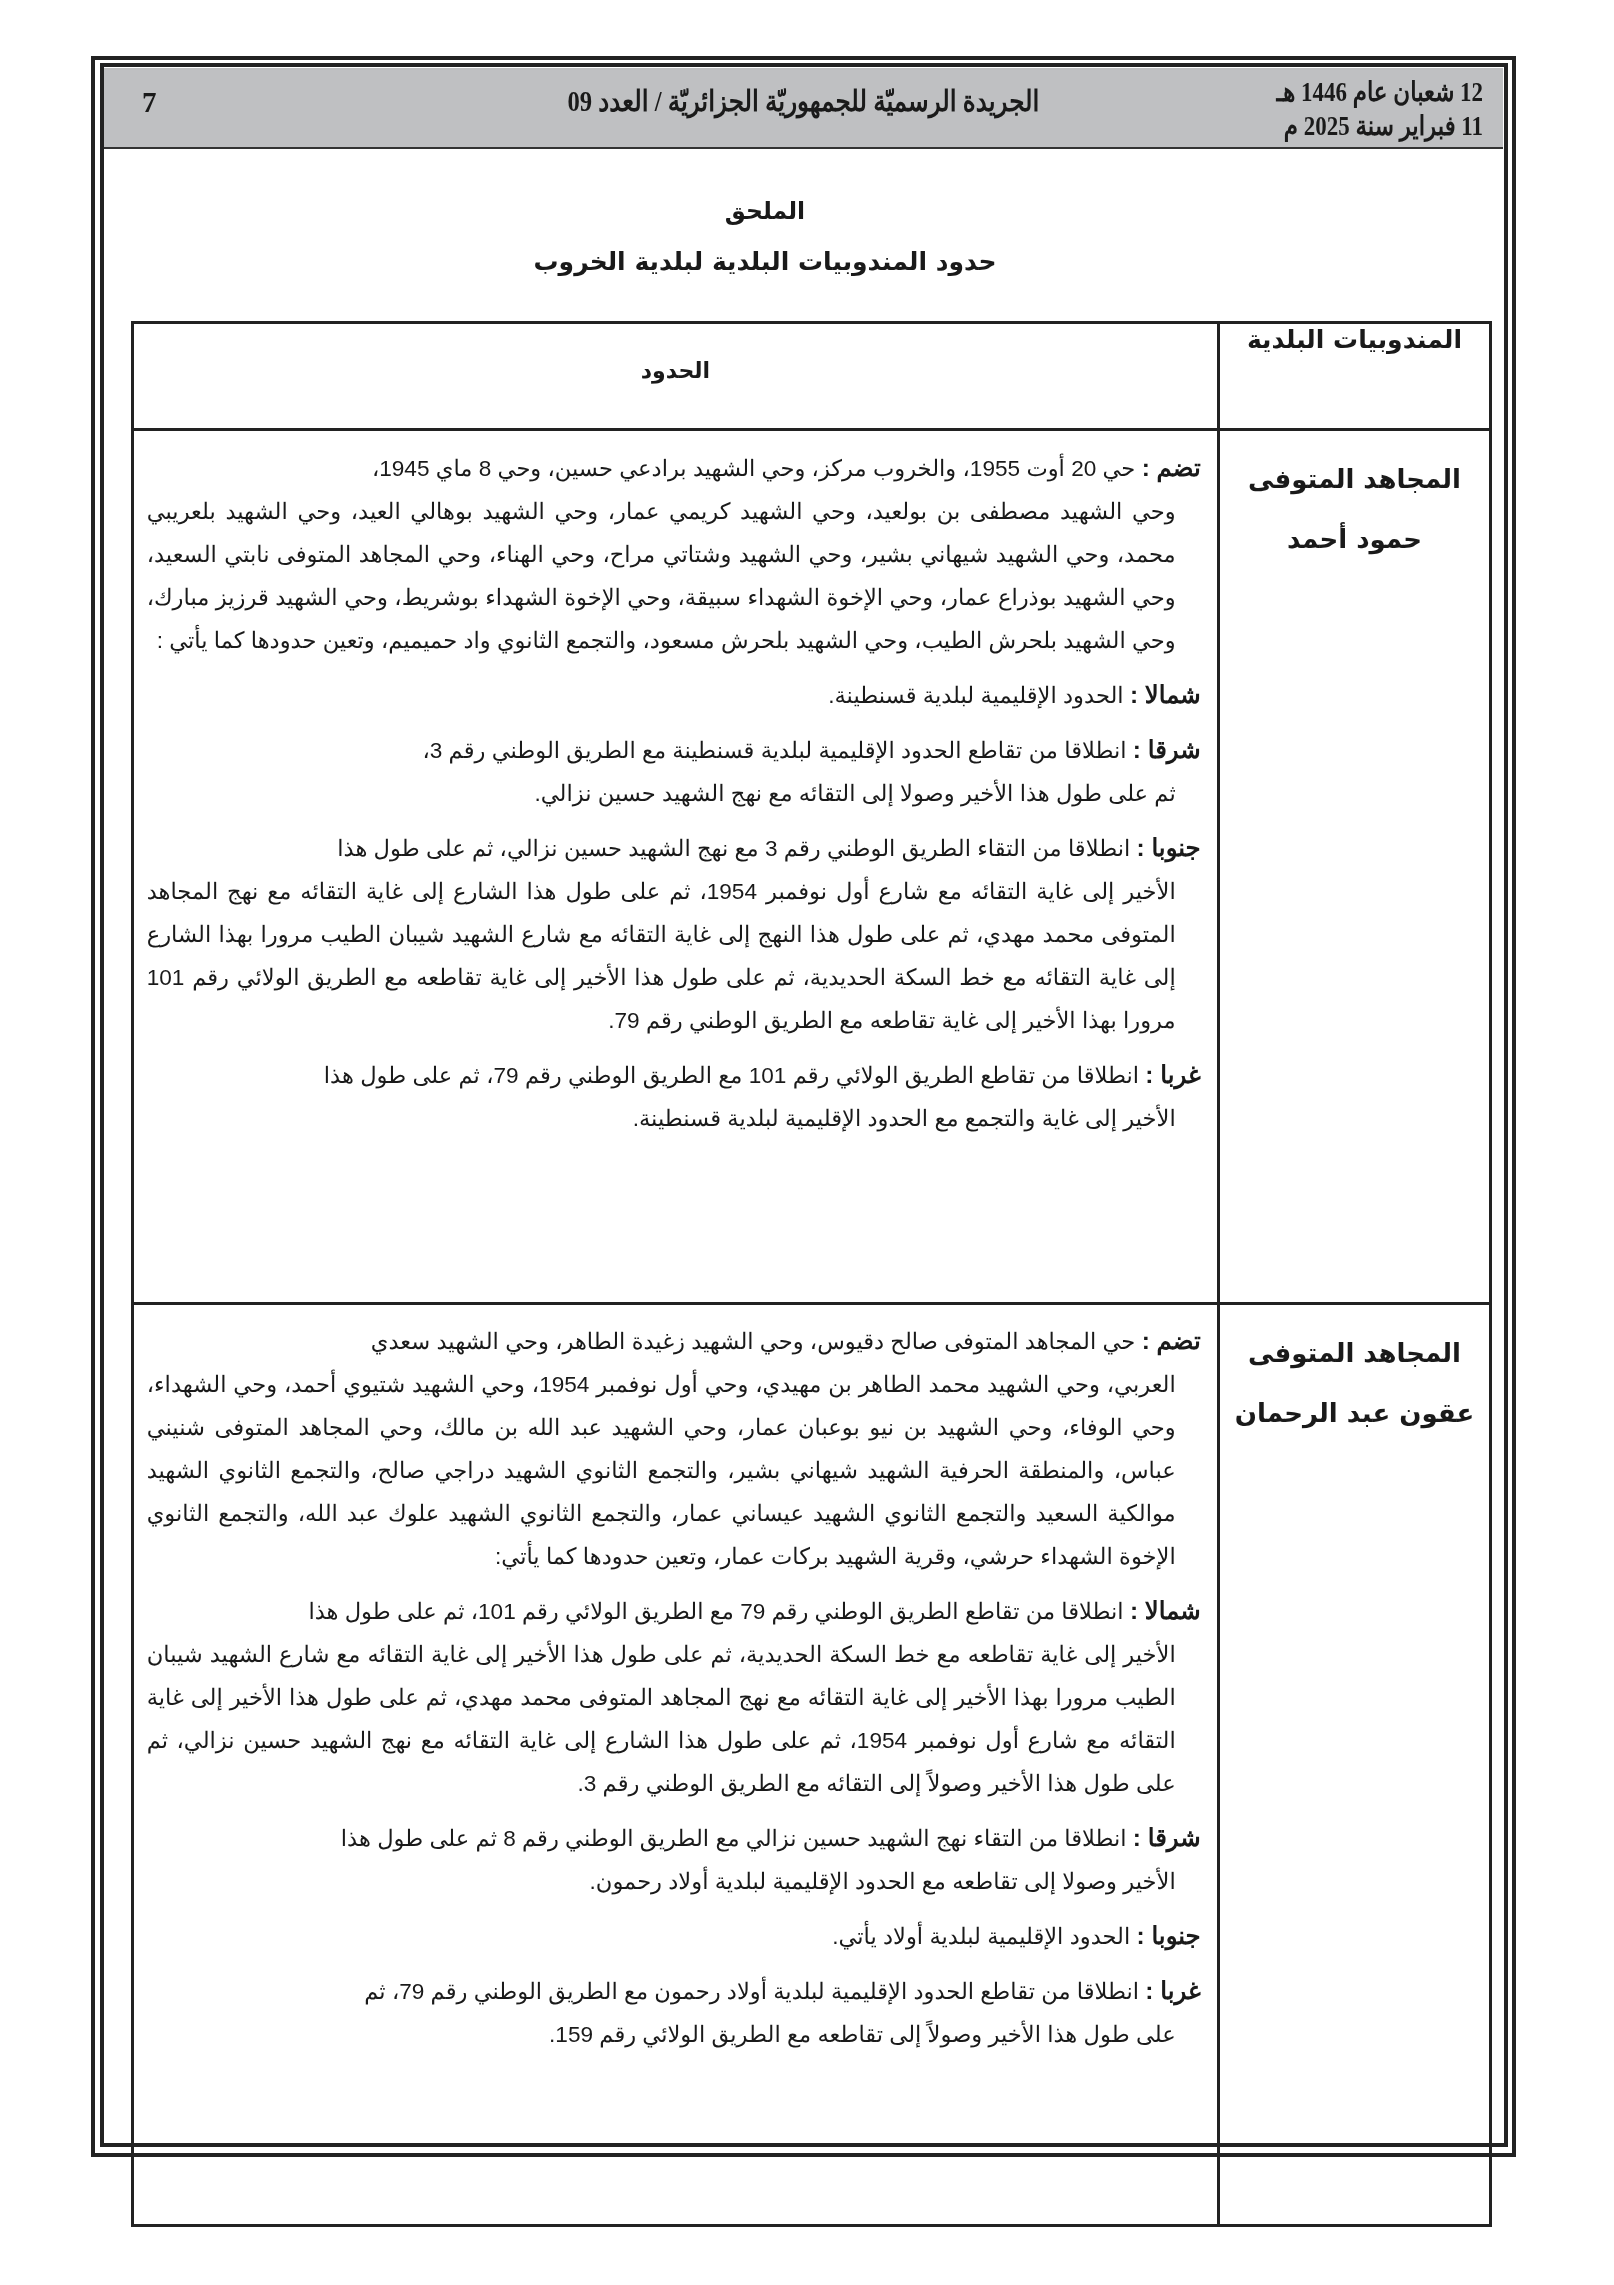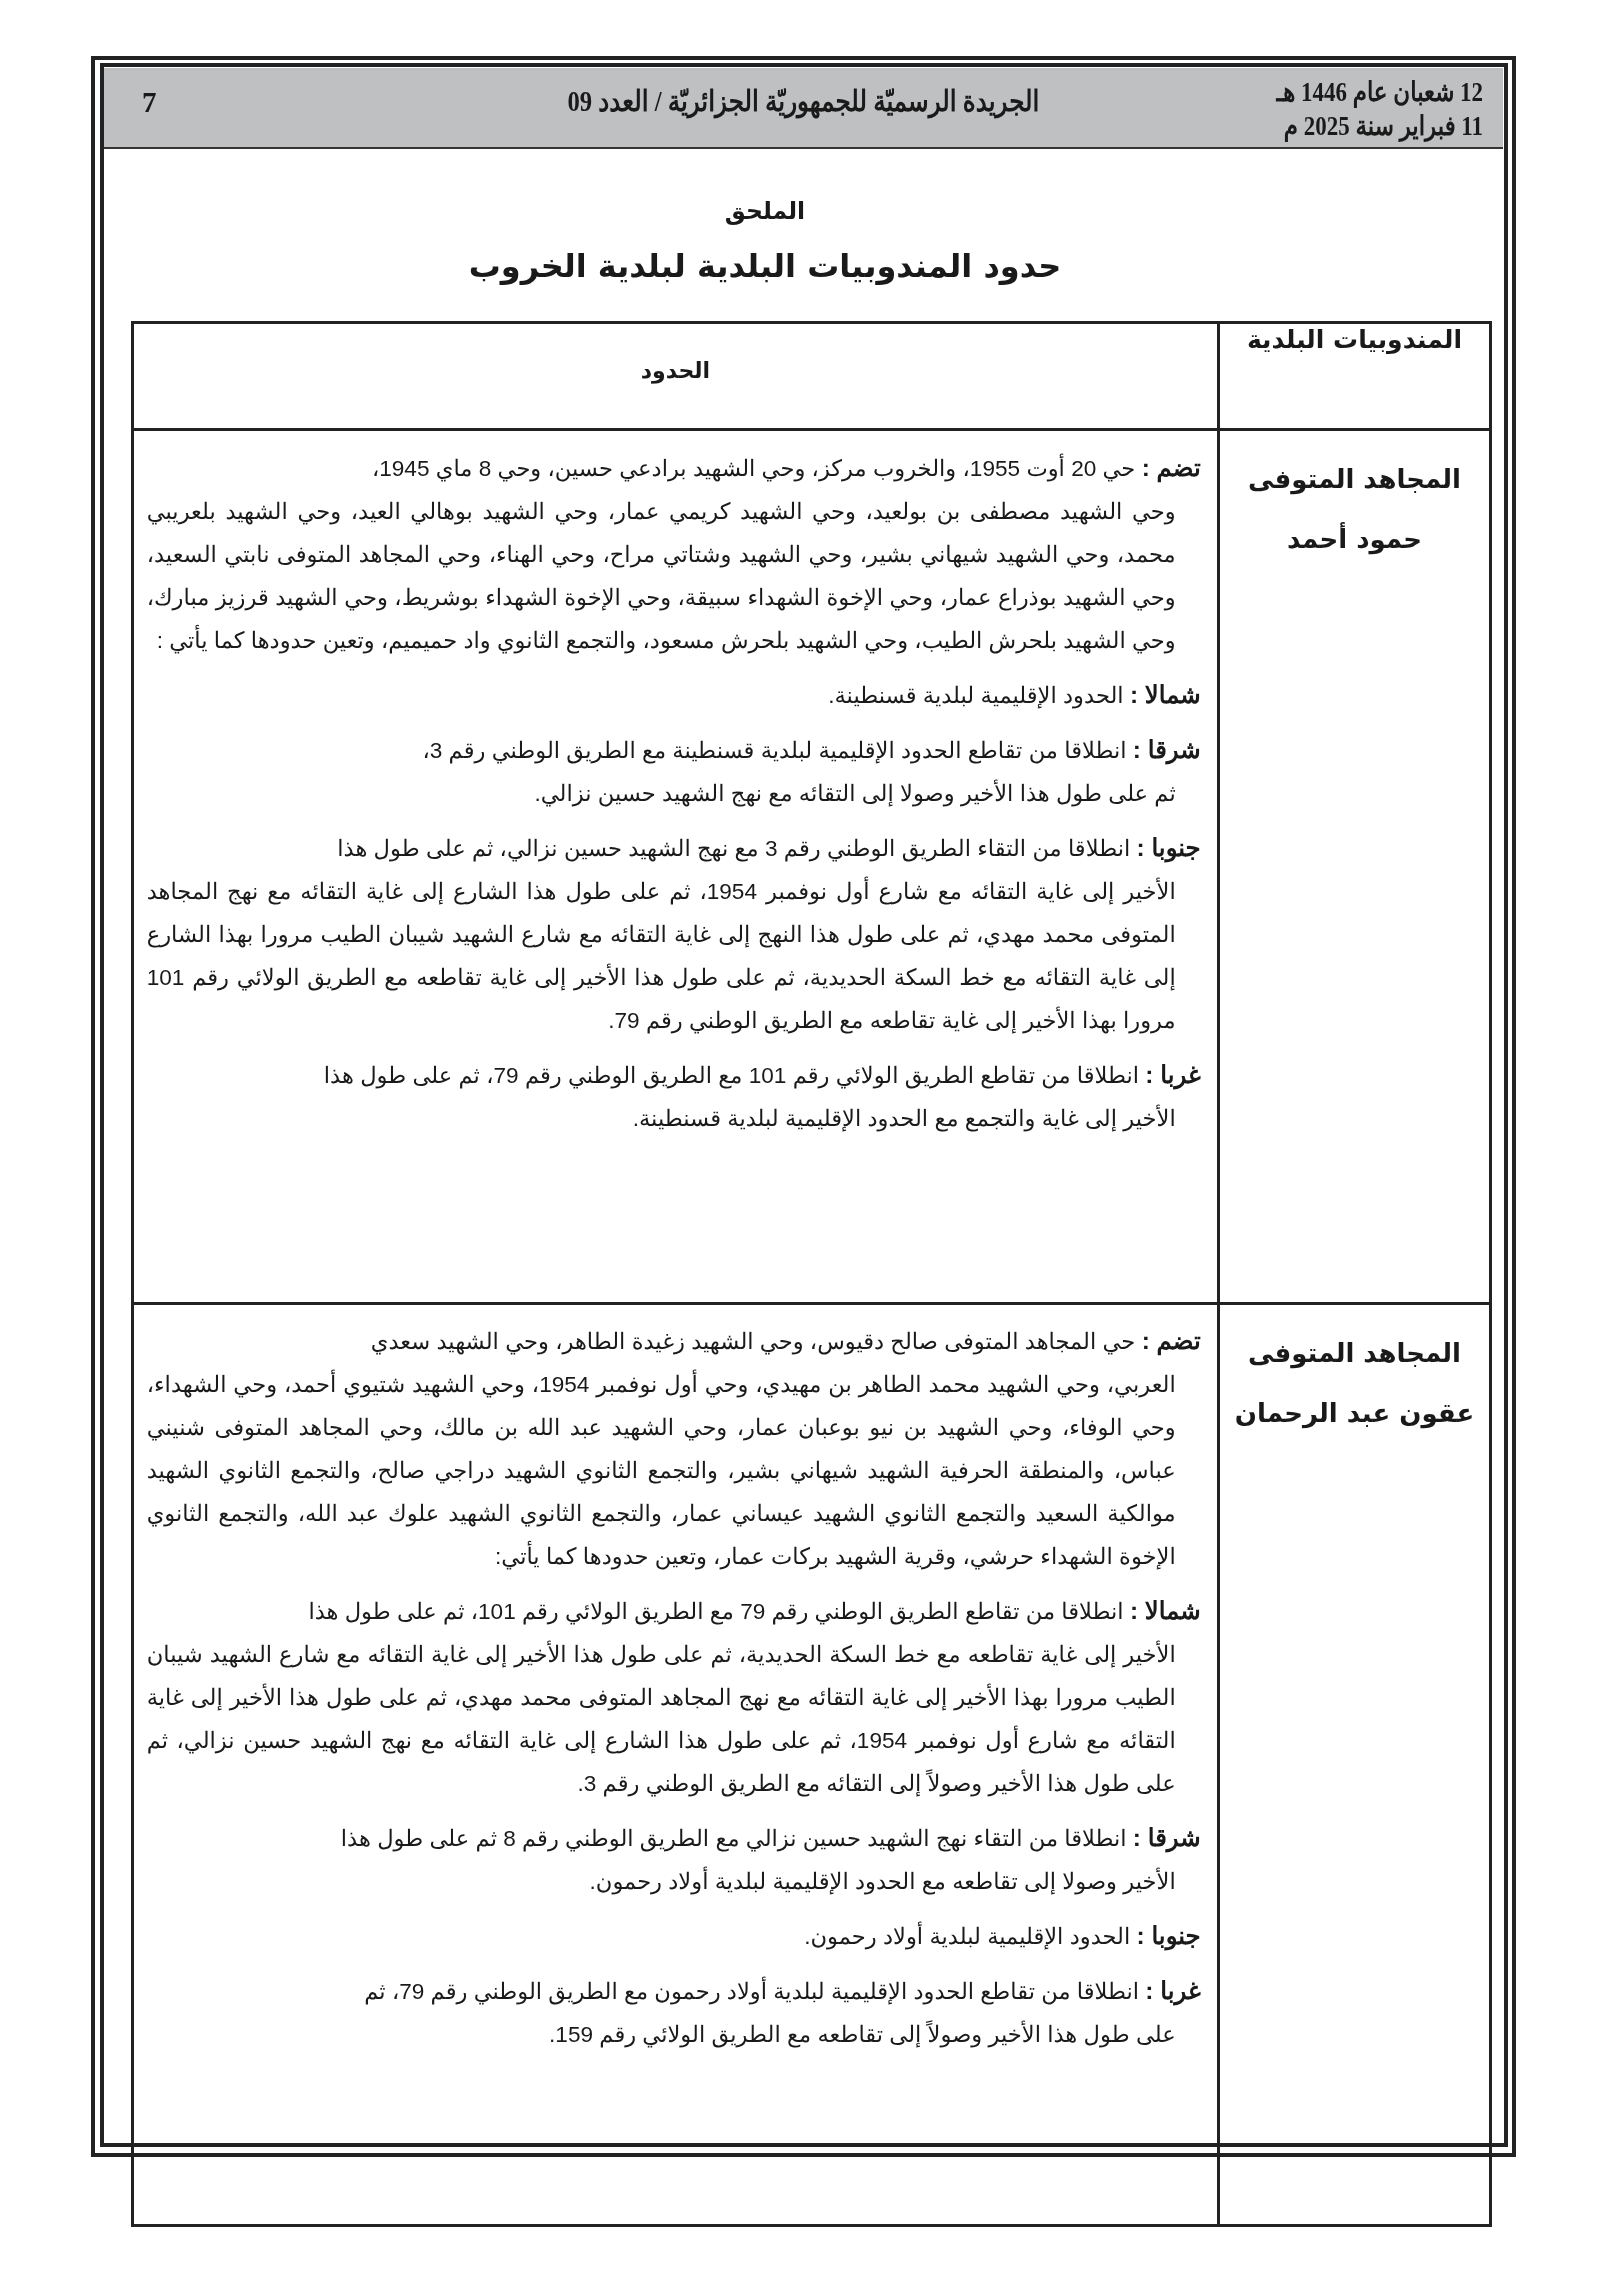--- a/index.html
+++ b/index.html
@@ -5,21 +5,21 @@
   html, body { margin: 0; padding: 0; background: #ffffff; }
   body { width: 1615px; height: 2285px; position: relative; font-family: "DejaVu Sans", sans-serif; color: #1a1a1a; }
   .frame-outer { position: absolute; left: 91px; top: 56px; width: 1425px; height: 2101px; border: 4.5px solid #222; box-sizing: border-box; }
   .frame-inner { position: absolute; left: 100px; top: 63px; width: 1408px; height: 2084px; border: 4.5px solid #222; box-sizing: border-box; }
   .header-band { position: absolute; left: 104px; top: 68px; width: 1399px; height: 81px; background: #bfc0c2; border-bottom: 2.7px solid #333; box-sizing: border-box; direction: rtl; }
   .hdr-date { position: absolute; right: 20px; top: 7.2px; font-family: "Liberation Serif", serif; font-weight: bold; font-size: 27px; line-height: 34px; text-align: right; transform: scaleX(0.85); transform-origin: right; }
   .hdr-title { position: absolute; left: 0; right: 0; top: 16.3px; text-align: center; font-family: "Liberation Serif", serif; font-weight: bold; font-size: 29px; transform: scaleX(0.85); }
   .hdr-page { position: absolute; left: 38px; top: 18px; font-family: "Liberation Serif", serif; font-weight: bold; font-size: 29px; direction: ltr; }
   .annex-title { position: absolute; left: 104px; width: 1322px; text-align: center; direction: rtl; font-family: "DejaVu Sans", sans-serif; font-weight: bold; }
   .annex-1 { top: 197px; font-size: 23.5px; }
-  .annex-2 { top: 247px; font-size: 32px; }
+  .annex-2 { top: 247px; font-size: 25px; }
   table.bounds { position: absolute; left: 131px; top: 321px; width: 1361px; border-collapse: collapse; direction: rtl; }
   table.bounds td, table.bounds th { border: 3.6px solid #222; vertical-align: top; }
   th.col-del { width: 267px; height: 69px; font-size: 25px; font-weight: bold; text-align: center; vertical-align: middle; margin-top: 48px; }
   th.col-lim { height: 69px; font-size: 22px; font-weight: bold; text-align: center; vertical-align: top; padding-top: 34px; }
   td.del-name { text-align: center; font-weight: bold; font-size: 26px; line-height: 60px; padding-top: 18px; }
   td.limits { padding: 14.5px 16.3px 18px 12.7px; font-family: "Liberation Sans", sans-serif; font-size: 22.6px; line-height: 43px; text-align: justify; }
   .row1 td { height: 838px; margin-left: 28px; }
   .row2 td { height: 887px; }
   .para { margin: 0 0 11px 0; }
   .lbl { font-weight: bold; font-size: 24.4px; }
@@ -66,19 +66,19 @@
 
   <tr class="row2">
     <td class="del-name">
       <div>المجاهد المتوفى</div>
       <div>عقون عبد الرحمان</div>
     </td>
     <td class="limits">
       <p class="para"><span class="lbl">تضم :</span> <span>حي المجاهد المتوفى صالح دقيوس، وحي الشهيد زغيدة الطاهر، وحي الشهيد سعدي</span> <span class="indent-cont">العربي، وحي الشهيد محمد الطاهر بن مهيدي، وحي أول نوفمبر 1954، وحي الشهيد شتيوي أحمد، وحي الشهداء، وحي الوفاء، وحي الشهيد بن نيو بوعبان عمار، وحي الشهيد عبد الله بن مالك، وحي المجاهد المتوفى شنيني عباس، والمنطقة الحرفية الشهيد شيهاني بشير، والتجمع الثانوي الشهيد دراجي صالح، والتجمع الثانوي الشهيد موالكية السعيد والتجمع الثانوي الشهيد عيساني عمار، والتجمع الثانوي الشهيد علوك عبد الله، والتجمع الثانوي الإخوة الشهداء حرشي، وقرية الشهيد بركات عمار، وتعين حدودها كما يأتي:</span></p>
       <p class="para"><span class="lbl">شمالا :</span> <span>انطلاقا من تقاطع الطريق الوطني رقم 79 مع الطريق الولائي رقم 101، ثم على طول هذا</span> <span class="indent-cont">الأخير إلى غاية تقاطعه مع خط السكة الحديدية، ثم على طول هذا الأخير إلى غاية التقائه مع شارع الشهيد شيبان الطيب مرورا بهذا الأخير إلى غاية التقائه مع نهج المجاهد المتوفى محمد مهدي، ثم على طول هذا الأخير إلى غاية التقائه مع شارع أول نوفمبر 1954، ثم على طول هذا الشارع إلى غاية التقائه مع نهج الشهيد حسين نزالي، ثم على طول هذا الأخير وصولاً إلى التقائه مع الطريق الوطني رقم 3.</span></p>
       <p class="para"><span class="lbl">شرقا :</span> <span>انطلاقا من التقاء نهج الشهيد حسين نزالي مع الطريق الوطني رقم 8 ثم على طول هذا</span> <span class="indent-cont">الأخير وصولا إلى تقاطعه مع الحدود الإقليمية لبلدية أولاد رحمون.</span></p>
-      <p class="para"><span class="lbl">جنوبا :</span> <span>الحدود الإقليمية لبلدية أولاد رحمون.</span></p>
+      <p class="para"><span class="lbl">جنوبا :</span> <span>الحدود الإقليمية لبلدية أولاد يأتي.</span></p>
       <p class="para"><span class="lbl">غربا :</span> <span>انطلاقا من تقاطع الحدود الإقليمية لبلدية أولاد رحمون مع الطريق الوطني رقم 79، ثم</span> <span class="indent-cont">على طول هذا الأخير وصولاً إلى تقاطعه مع الطريق الولائي رقم 159.</span></p>
     </td>
   </tr>
 </tbody>
   </table>
 
 
 </body></html>

